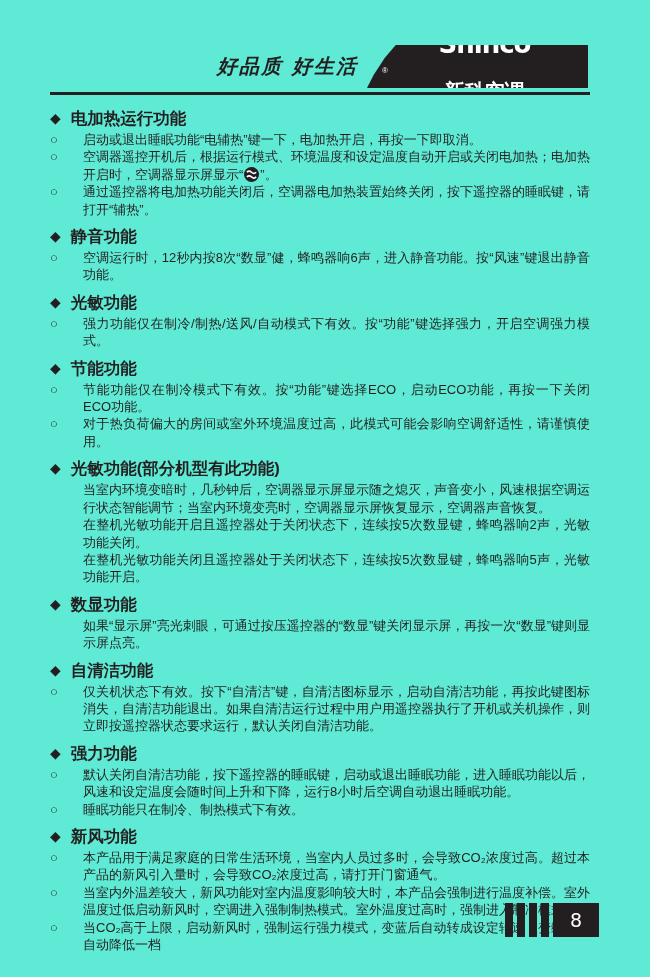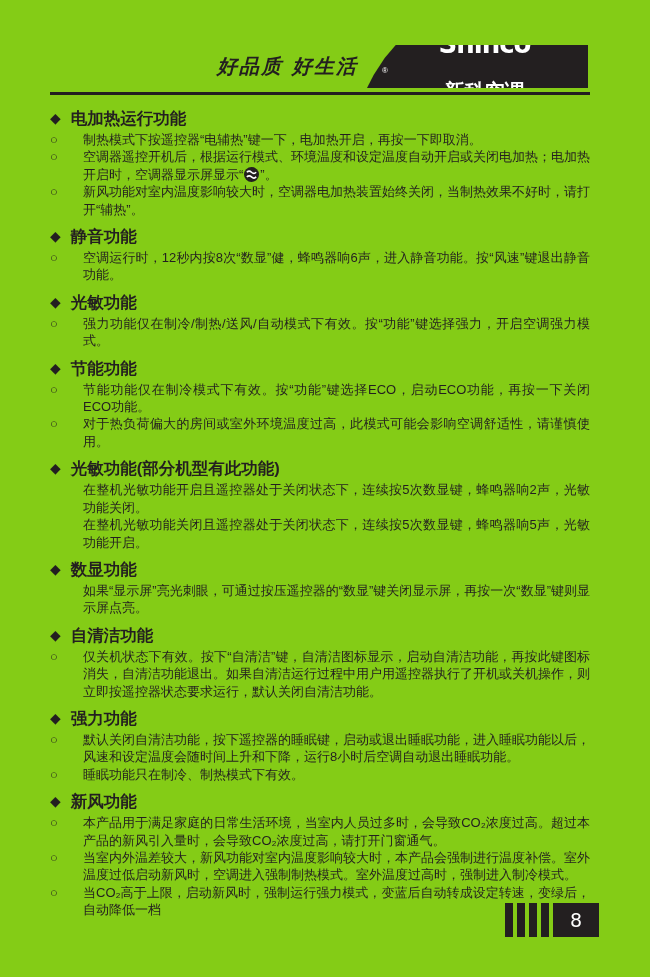--- a/index.html
+++ b/index.html
@@ -1,21 +1,21 @@
 <!DOCTYPE html>
 <html><head>
 <meta charset="utf-8">
 <style>
   html,body{margin:0;padding:0;}
   body{
     width:650px;height:977px;background:#ffffff;position:relative;
     font-family:"Liberation Sans","DejaVu Sans",sans-serif;color:#231f20;
     -webkit-font-smoothing:antialiased;
   }
-  .page{position:absolute;inset:0;overflow:hidden;background:#84cc16;}
+  .page{position:absolute;inset:0;overflow:hidden;background:#5eead4;}
 
   
   .slogan{
     position:absolute;top:53px;right:292px;
     font-family:"DejaVu Serif","Liberation Serif",serif;
     font-style:italic;font-weight:bold;font-size:20px;letter-spacing:2px;
     white-space:nowrap;
   }
   .banner{
     position:absolute;left:367px;top:45px;width:221px;height:43px;
@@ -62,33 +62,33 @@
 
   <div class="content">
 
     <section class="sec">
       <div class="sec-head">
         <span class="diamond">◆</span>
         <span>电加热运行功能</span>
       </div>
       <div class="item">
         <span class="marker">○</span>
-        <p>制热模式下按遥控器“电辅热”键一下，电加热开启，再按一下即取消。</p>
+        <p>启动或退出睡眠功能“电辅热”键一下，电加热开启，再按一下即取消。</p>
       </div>
       <div class="item">
         <span class="marker">○</span>
         <p><span>空调器遥控开机后，根据运行模式、环境温度和设定温度自动开启或关闭电加热；电加热开启时，空调器显示屏显示“</span><svg class="inline-icon" width="15" height="15" viewBox="0 0 16 16">
               <circle cx="8" cy="8" r="8" fill="#231f20"></circle>
               <path d="M3 5.6 q2.5 -2.4 5 0 t5 0" stroke="#fff" stroke-width="1.7" fill="none"></path>
               <path d="M3 10.6 q2.5 -2.4 5 0 t5 0" stroke="#fff" stroke-width="1.7" fill="none"></path>
             </svg><span>”。</span></p>
       </div>
       <div class="item">
         <span class="marker">○</span>
-        <p>新风功能对室内温度影响较大时，空调器电加热装置始终关闭，当制热效果不好时，请打开“辅热”。</p>
+        <p>通过遥控器将电加热功能关闭后，空调器电加热装置始终关闭，按下遥控器的睡眠键，请打开“辅热”。</p>
       </div>
     </section>
 
     <section class="sec">
       <div class="sec-head">
         <span class="diamond">◆</span>
         <span>静音功能</span>
       </div>
       <div class="item">
         <span class="marker">○</span>
@@ -119,20 +119,24 @@
       <div class="item">
         <span class="marker">○</span>
         <p>对于热负荷偏大的房间或室外环境温度过高，此模式可能会影响空调舒适性，请谨慎使用。</p>
       </div>
     </section>
 
     <section class="sec">
       <div class="sec-head">
         <span class="diamond">◆</span>
         <span>光敏功能(部分机型有此功能)</span>
+      </div>
+      <div class="item no-mark">
+        <span class="marker"></span>
+        <p>当室内环境变暗时，几秒钟后，空调器显示屏显示随之熄灭，声音变小，风速根据空调运行状态智能调节；当室内环境变亮时，空调器显示屏恢复显示，空调器声音恢复。</p>
       </div>
       <div class="item no-mark">
         <span class="marker"></span>
         <p>在整机光敏功能开启且遥控器处于关闭状态下，连续按5次数显键，蜂鸣器响2声，光敏功能关闭。</p>
       </div>
       <div class="item no-mark">
         <span class="marker"></span>
         <p>在整机光敏功能关闭且遥控器处于关闭状态下，连续按5次数显键，蜂鸣器响5声，光敏功能开启。</p>
       </div>
     </section>

